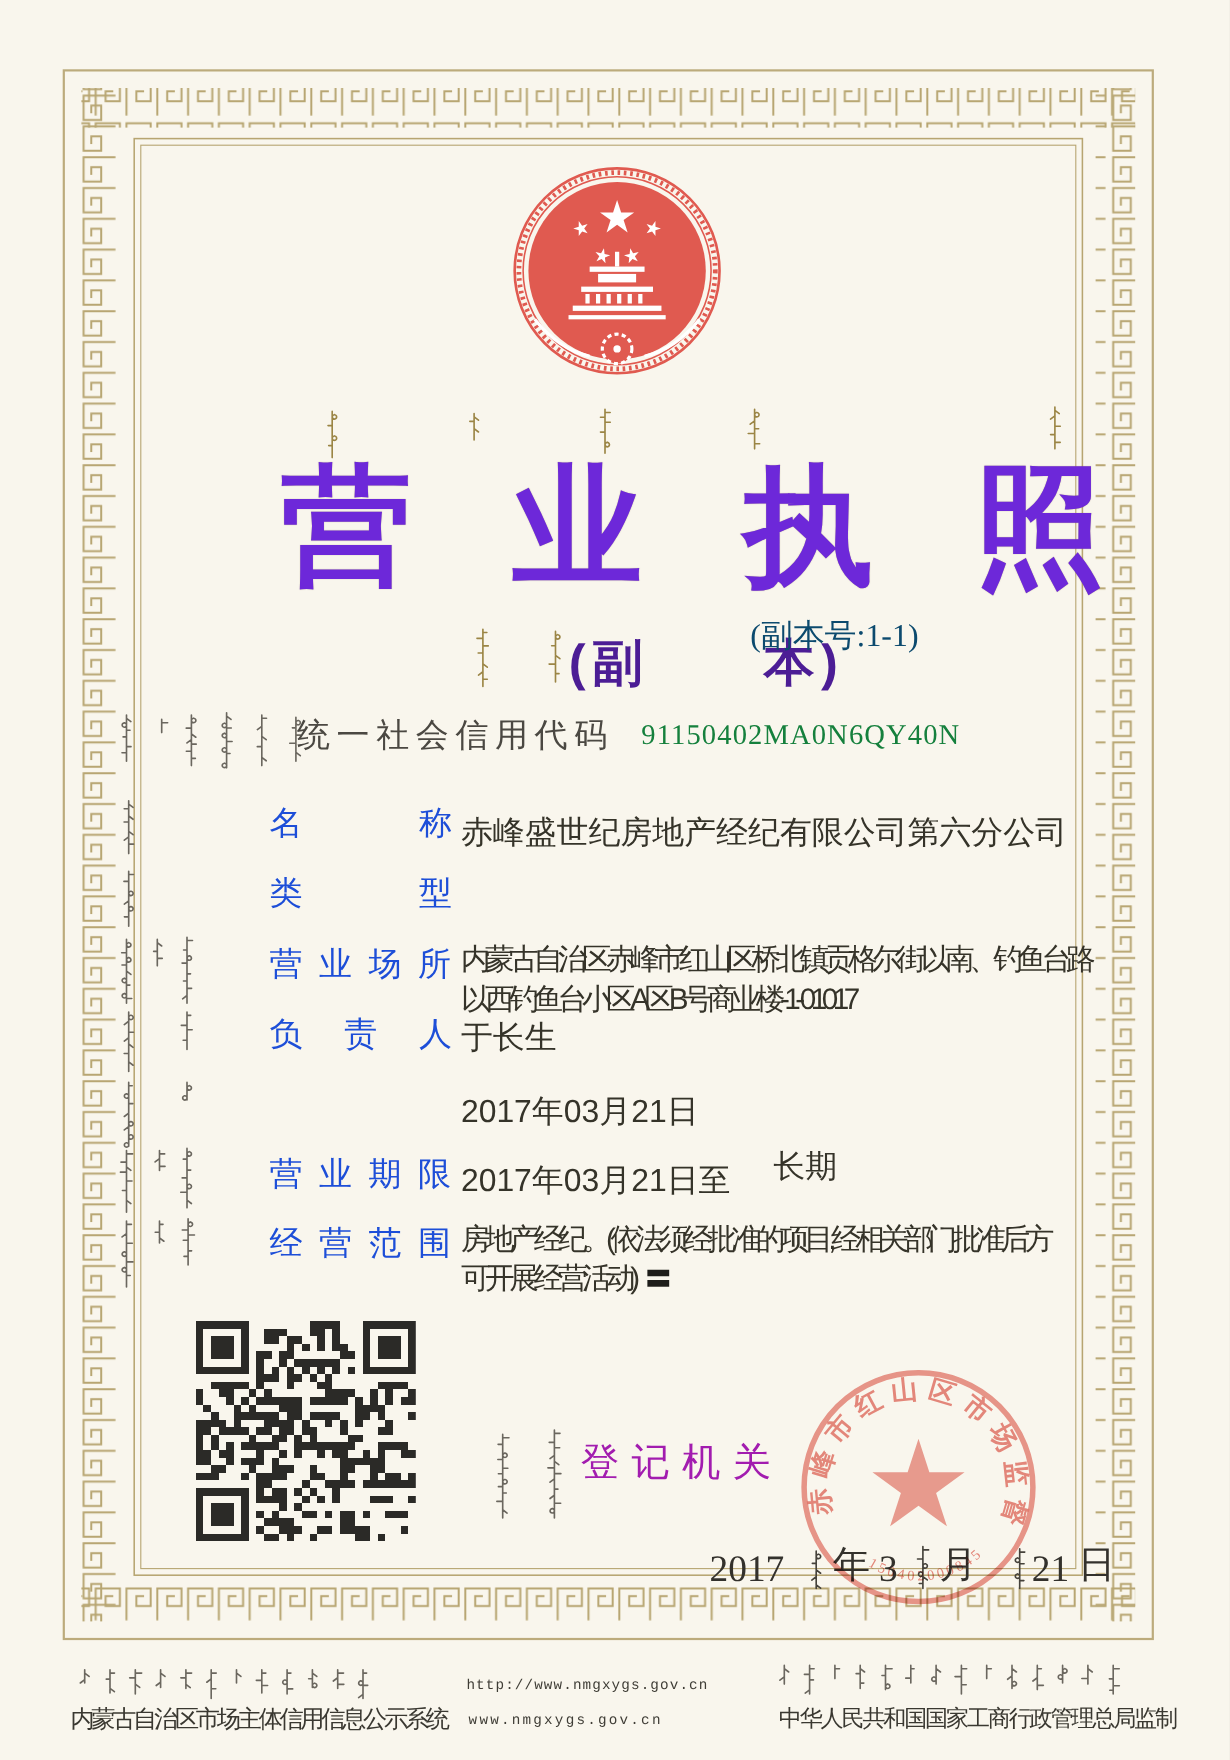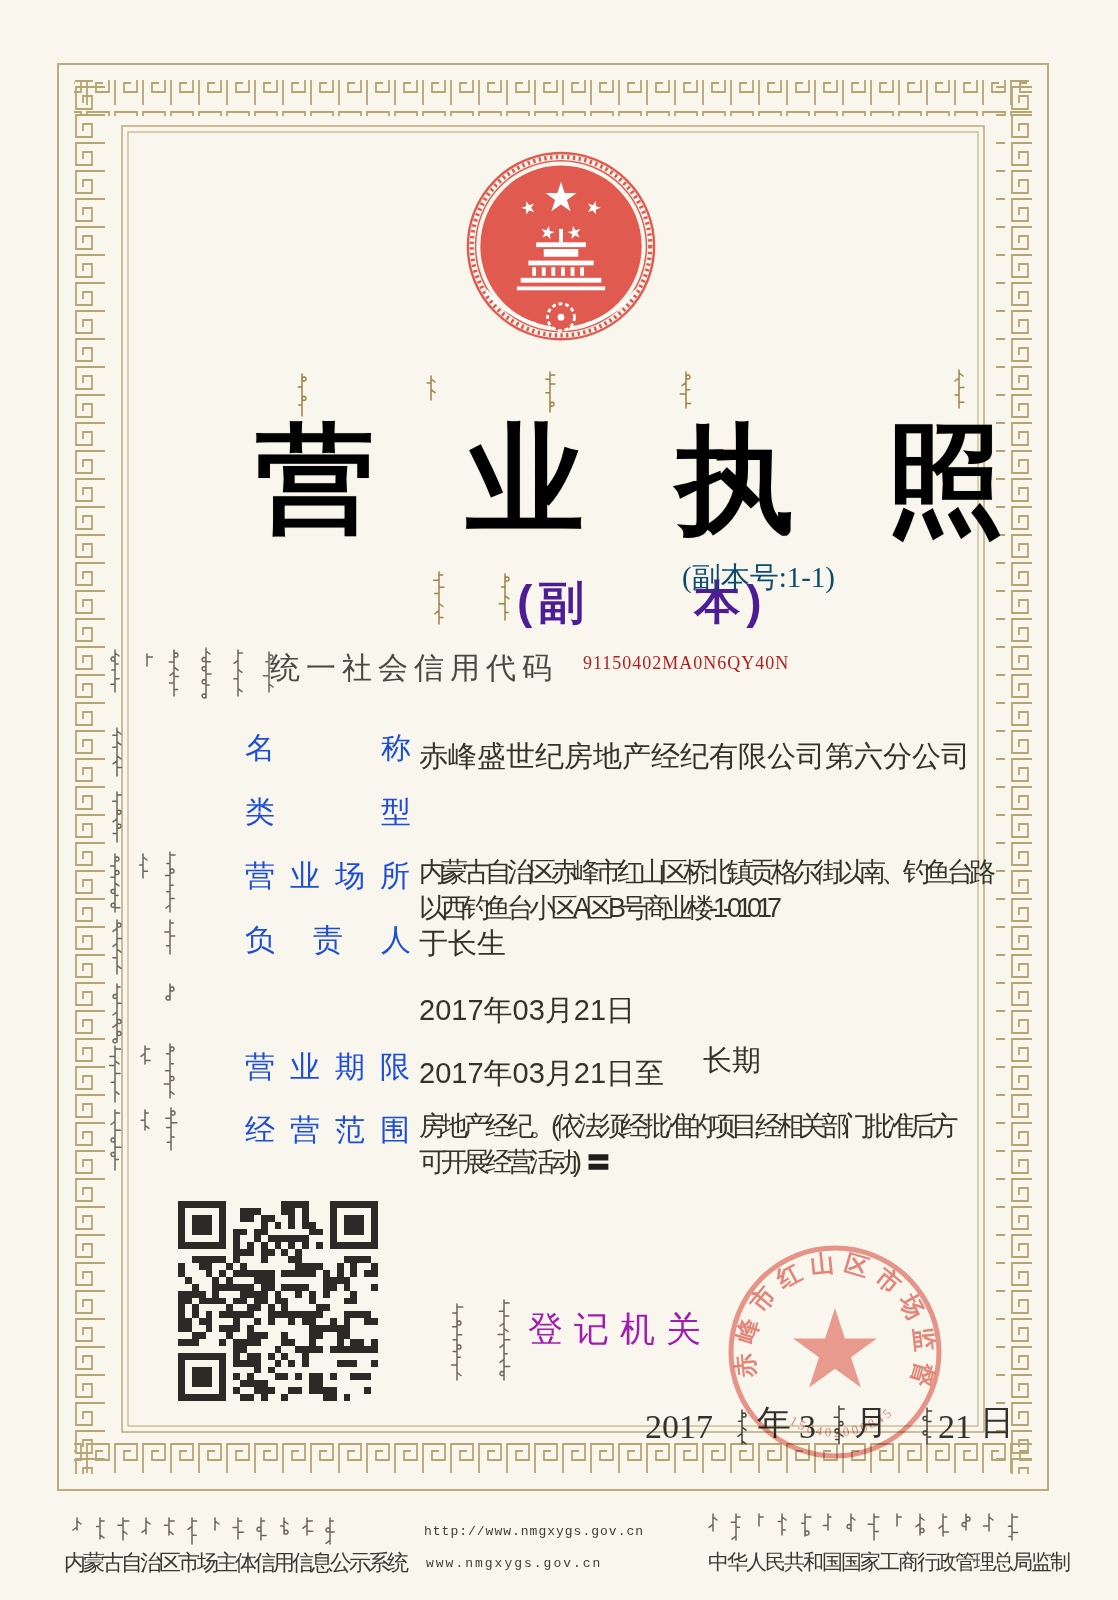--- a/index.html
+++ b/index.html
@@ -7,34 +7,34 @@
     position:relative; width:1118px; height:1600px; margin:0 auto;
     background:#f9f6ed; overflow:hidden;
     font-family:"Liberation Sans", sans-serif; color:#37352f;
   }
   .abs{position:absolute;}
   svg{display:block;}
   
   .license-title{
     position:absolute; left:256px; top:420px;
     font-size:118px; font-weight:800; line-height:1;
-    letter-spacing:92px; white-space:nowrap; color:#000000;
+    letter-spacing:92px; white-space:nowrap; color:#6d28d9;
     text-shadow:0 0 1px rgba(120,95,40,.5);
   }
   .subtitle{
     position:absolute; left:517px; top:572px;
     font-size:46px; font-weight:600; color:#4c1d95; letter-spacing:6px; white-space:nowrap;
   }
   .copy-no{
     position:absolute; left:682px; top:558px;
     font-size:29px; color:#0c4a6e; font-family:"Liberation Serif", serif; white-space:nowrap;text-align:right;
   }
   
   .credit-label{position:absolute; left:270px; top:648px; font-size:30px; letter-spacing:6px; color:#4b4842; white-space:nowrap;}
-  .credit-code{position:absolute; left:583px; top:653px; font-size:18px; letter-spacing:1px; color:#b91c1c; font-family:"Liberation Serif", serif; white-space:nowrap;}
+  .credit-code{position:absolute; left:583px; top:653px; font-size:26px; letter-spacing:1px; color:#15803d; font-family:"Liberation Serif", serif; white-space:nowrap;}
   
   .flabel{position:absolute; left:245px; font-size:30px; color:#1d4ed8; white-space:nowrap;}
   .lab2{letter-spacing:106px;}
   .lab3{letter-spacing:38px;}
   .lab4{letter-spacing:15px;}
   .fvalue{position:absolute; left:419px; font-size:29px; color:#353329; white-space:nowrap;}
   .cond{font-size:27px; letter-spacing:-5px; width:590px; white-space:normal; line-height:36px;}
   .geta{display:inline-block; font-weight:900; color:#1e1d1a; margin-left:8px; letter-spacing:0;}
   
   .reg-label{position:absolute; left:528px; top:1306px; font-size:35px; letter-spacing:11px; color:#a21caf; white-space:nowrap;}

